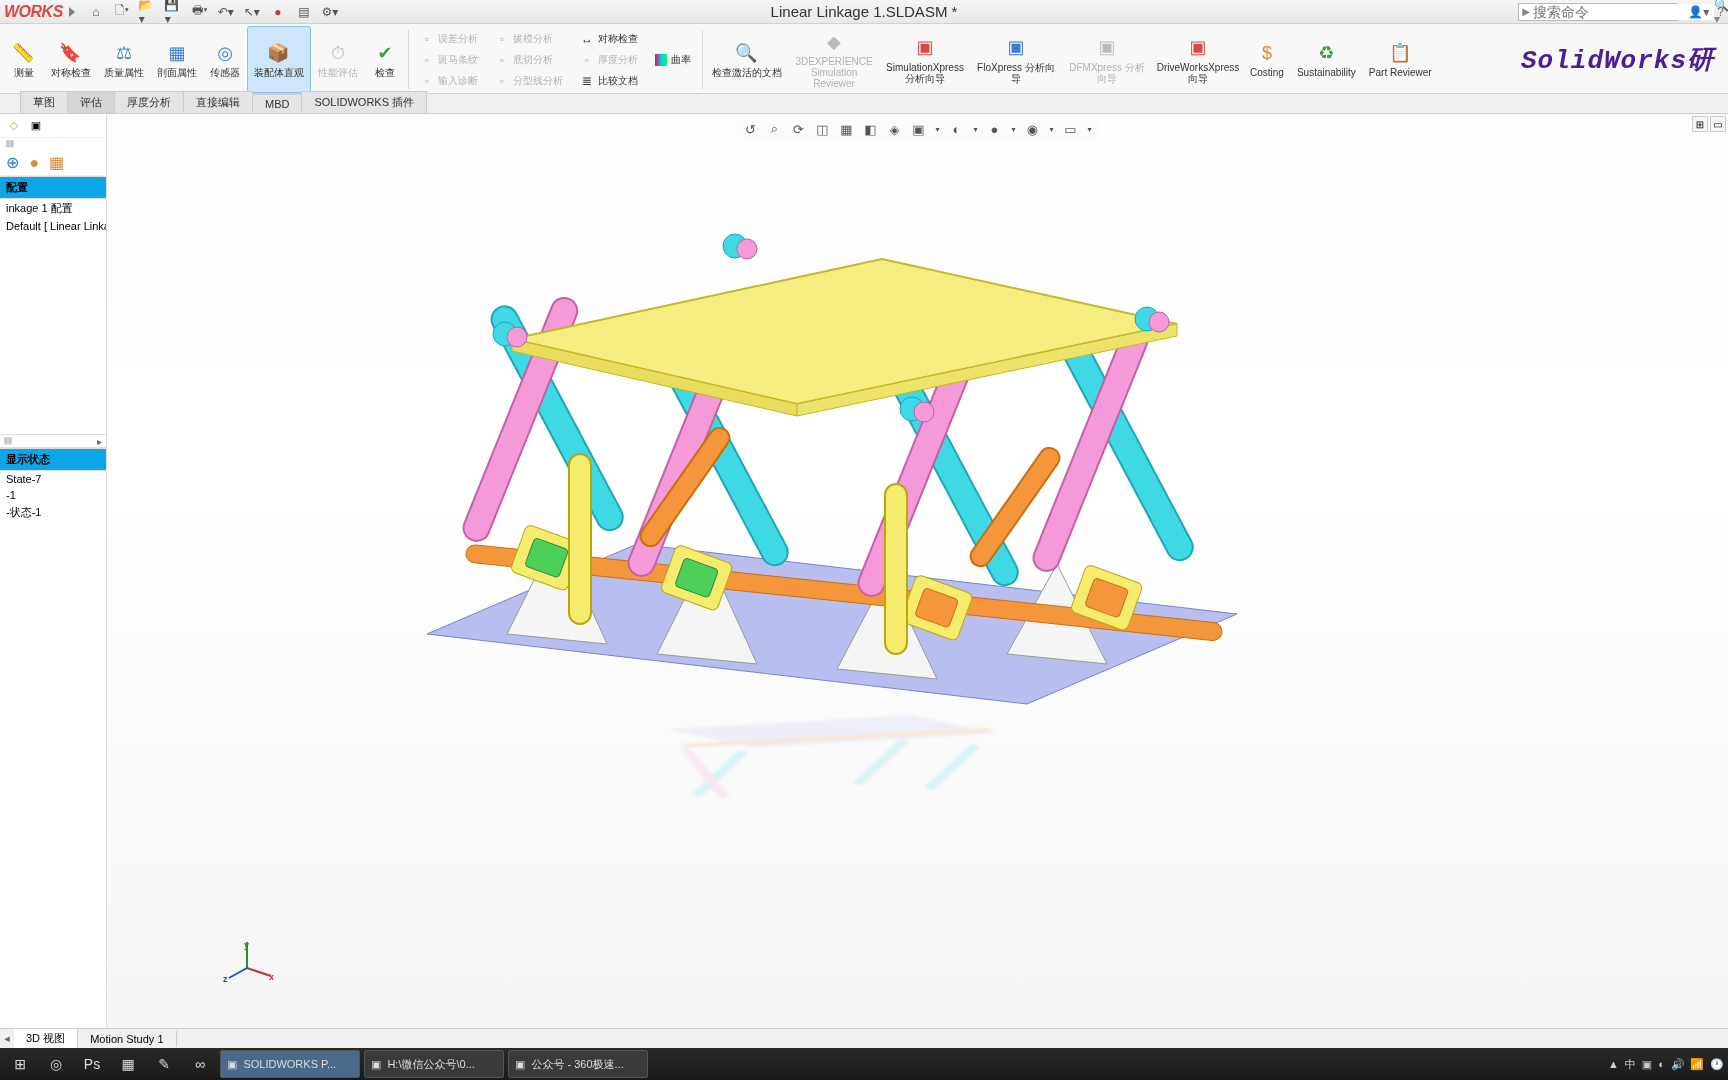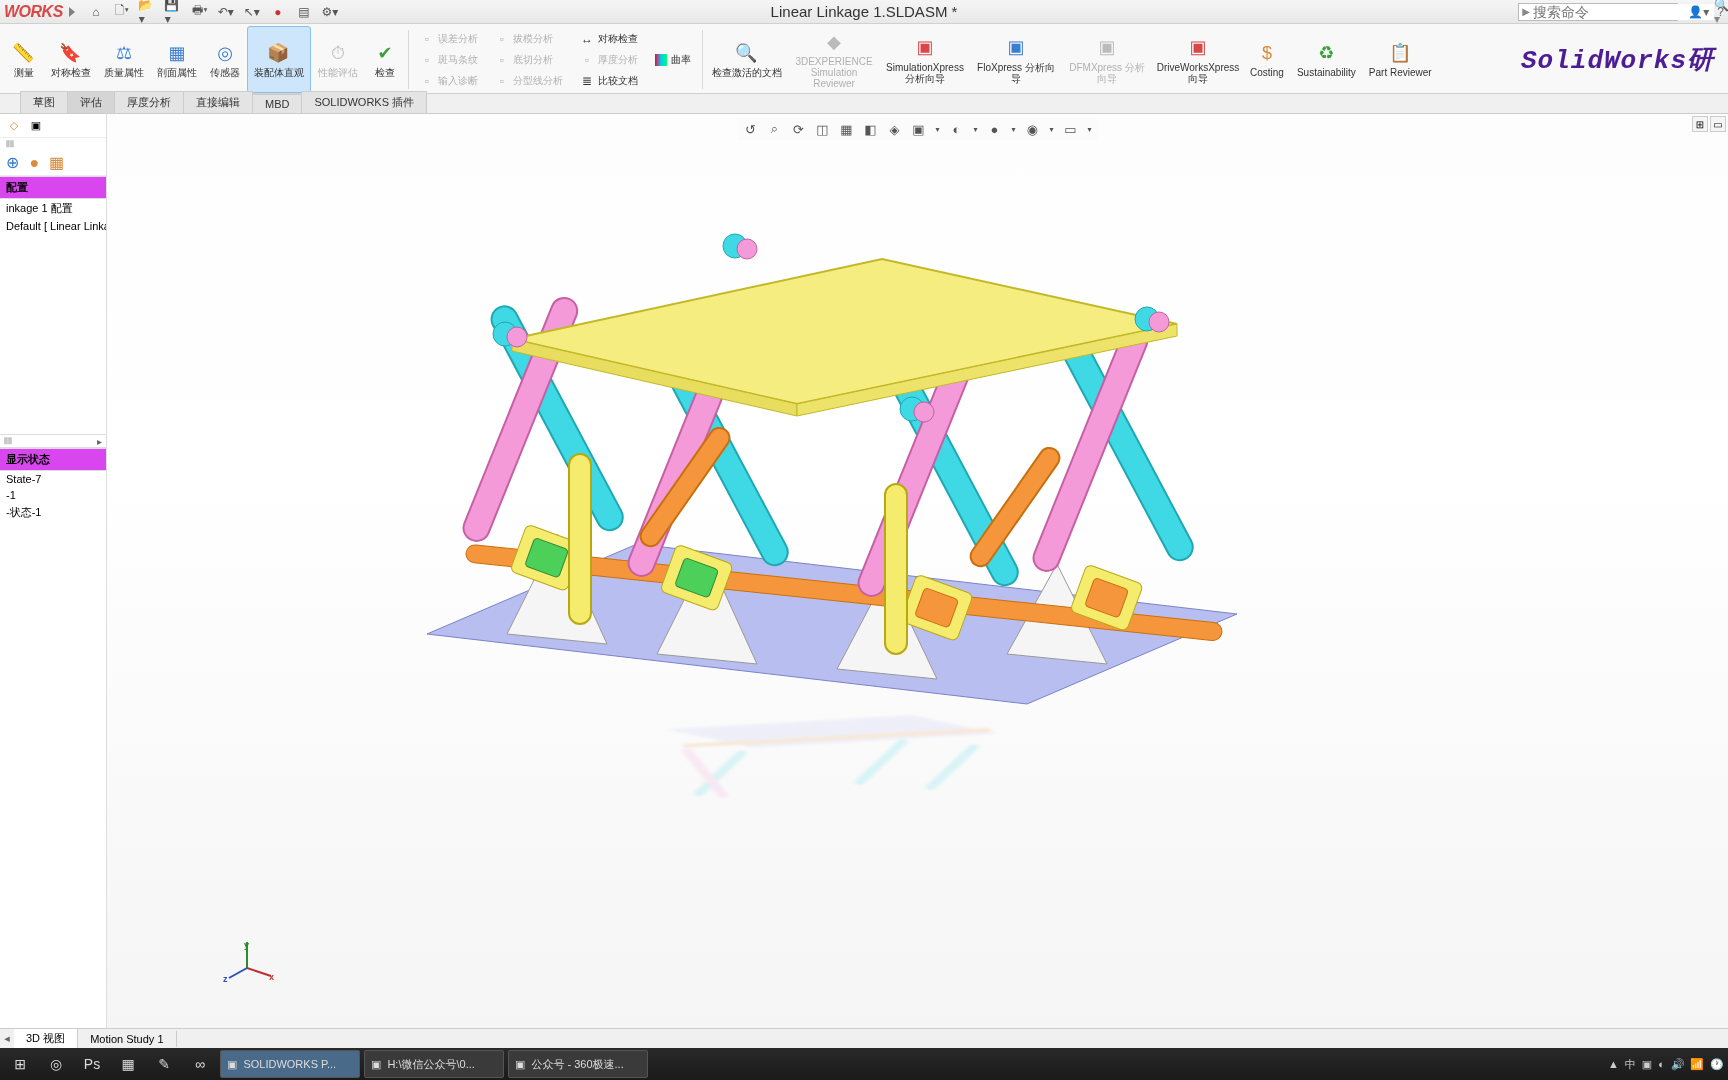--- a/index.html
+++ b/index.html
@@ -34,21 +34,21 @@
 .tab { padding:3px 12px; background:#e4e4e4; border:1px solid #ccc; border-bottom:none; margin-right:-1px; color:#333; cursor:pointer; }
 .tab.active { background:#d5d5d5; }
 
 
 .main { position:absolute; top:114px; left:0; right:0; bottom:52px; display:flex; }
 .sidebar { width:107px; background:#fff; border-right:1px solid #ddd; display:flex; flex-direction:column; font-size:11px; }
 .side-top-icons { height:24px; display:flex; align-items:center; gap:6px; padding:0 6px; border-bottom:1px solid #eee; }
 .side-top-icons span { width:16px; height:16px; display:flex; align-items:center; justify-content:center; }
 .side-icons2 { height:26px; display:flex; align-items:center; gap:10px; padding:0 6px; border-bottom:1px solid #eee; }
 .side-icons2 span { font-size:16px; }
-.side-hdr { background:#d946ef; padding:3px 6px; font-weight:bold; border-top:1px solid #ddd; border-bottom:1px solid #ddd; }
+.side-hdr { background:#0ea5e9; padding:3px 6px; font-weight:bold; border-top:1px solid #ddd; border-bottom:1px solid #ddd; }
 .side-item { padding:2px 6px; white-space:nowrap; overflow:hidden; cursor:pointer; }
 
 .viewport { flex:1; position:relative; background:linear-gradient(#fdfdfd 0%,#fff 40%,#f5f5f5 100%); overflow:hidden; }
 .view-toolbar { position:absolute; top:4px; left:50%; transform:translateX(-50%); display:flex; gap:6px; background:rgba(250,250,250,0.5); padding:2px 4px; }
 .view-toolbar span { width:18px; height:18px; display:flex; align-items:center; justify-content:center; color:#555; border-radius:2px; cursor:pointer; font-size:13px; }
 
 .model { position:absolute; left:300px; top:80px; width:850px; height:540px; }
 .reflection { position:absolute; left:300px; top:540px; width:850px; height:220px; transform:scaleY(-0.5); opacity:0.18; filter:blur(2px); }
 
 

